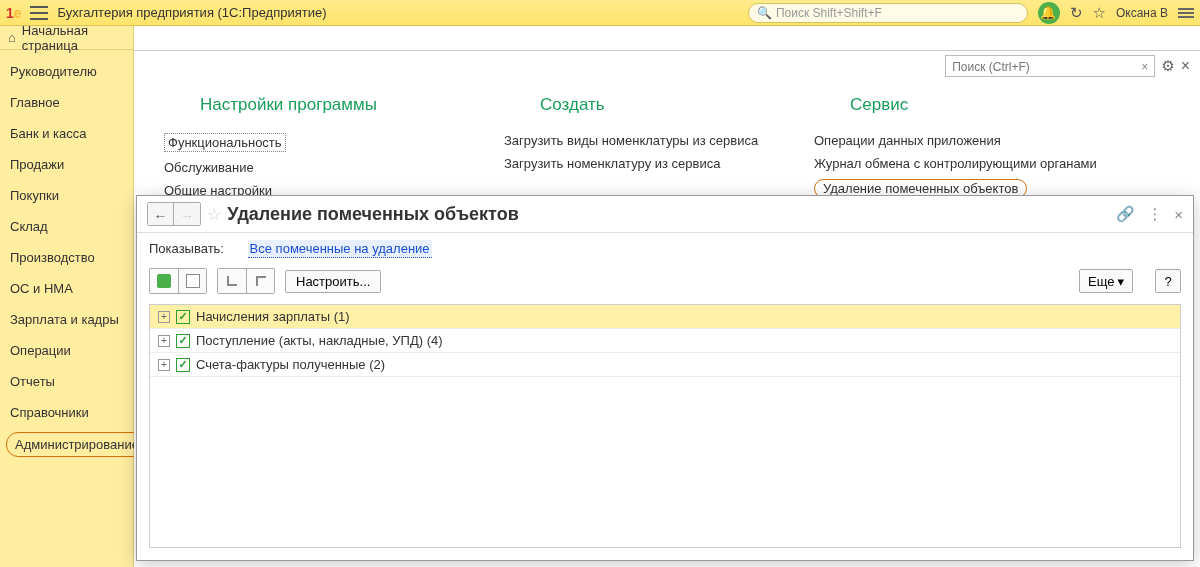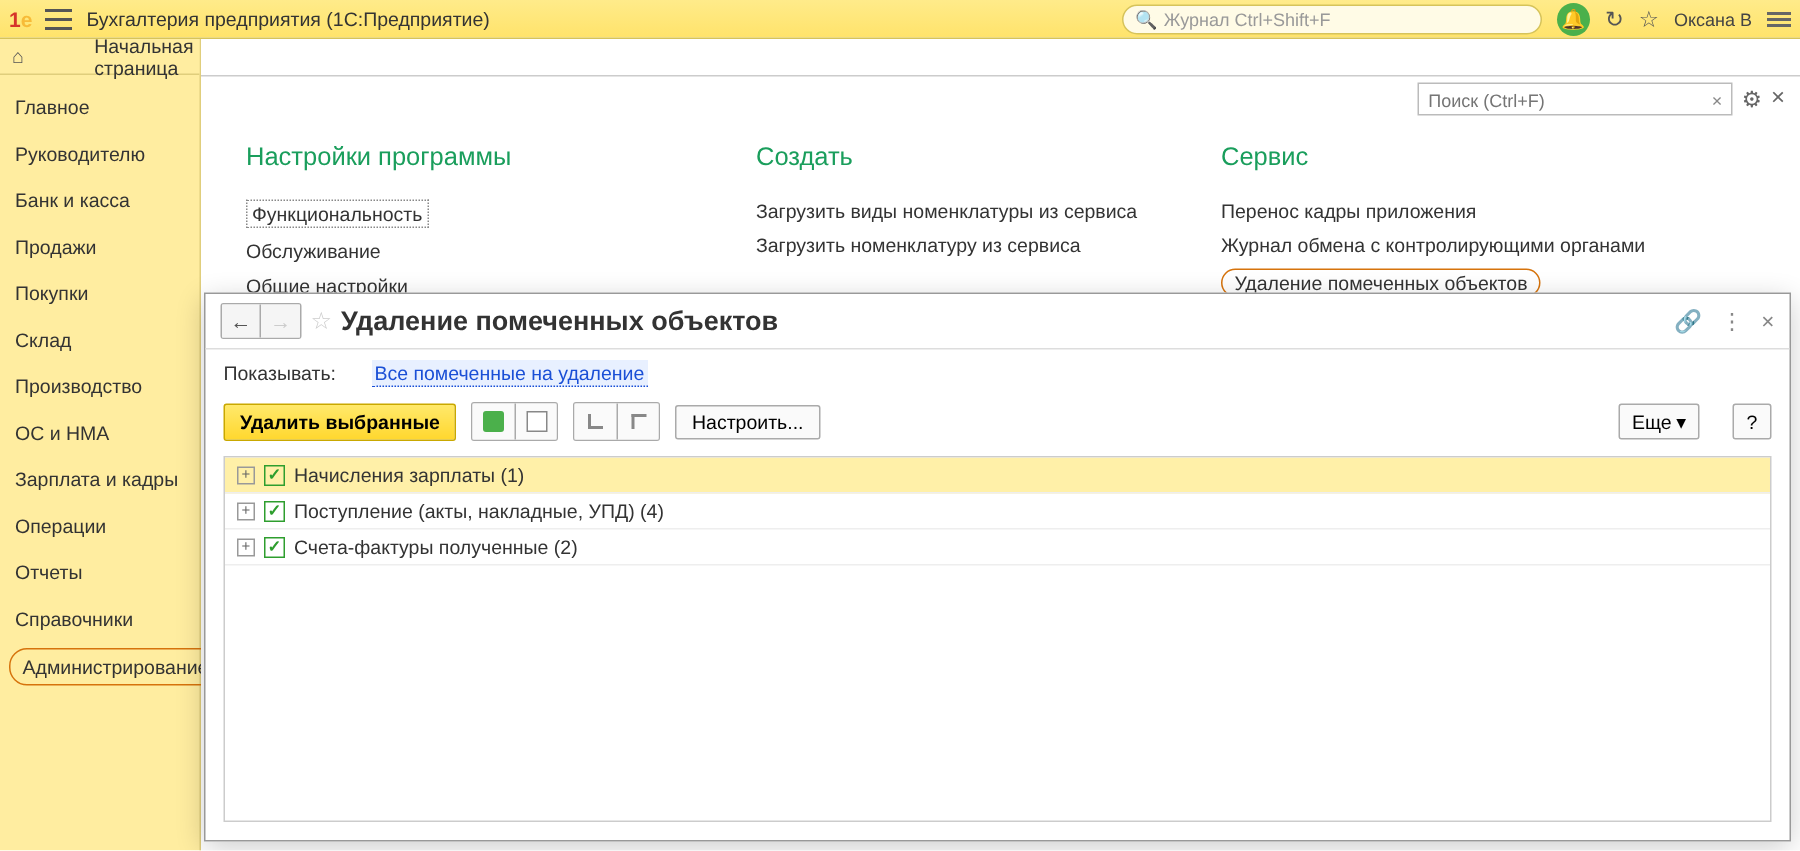--- a/index.html
+++ b/index.html
@@ -17,39 +17,39 @@
 .titlebar-right { display: flex; align-items: center; gap: 10px; margin-left: 10px; }
 .bell { width: 22px; height: 22px; background: #4bb04b; border-radius: 50%; display: flex; align-items: center; justify-content: center; color: #fff; font-size: 13px; }
 .icon-btn-top { color: #555; cursor: pointer; font-size: 15px; }
 .user { color: #444; font-size: 12px; }
 .menu-lines { width: 16px; display: flex; flex-direction: column; gap: 2px; }
 .menu-lines div { height: 2px; background: #666; }
 
 
 .startbar { height: 24px; background: #ffeda0; border-bottom: 1px solid #e0ce7c; display: flex; align-items: center; padding: 0 8px; gap: 6px; }
 .home-icon { color: #555; font-size: 13px; }
-.start-label { color: #333; font-size: 13px; margin-left: 41px; }
+.start-label { color: #333; font-size: 13px; }
 
 
 .sidebar { position: absolute; top: 26px; left: 0; width: 134px; bottom: 0; background: #ffeda0; border-right: 1px solid #e0ce7c; padding-top: 24px; }
 .sidebar-inner { padding: 6px 0; }
 .side-item { padding: 8px 10px; color: #333; cursor: pointer; font-size: 13px; }
 .side-item.circled { display: inline-block; border: 1.5px solid #d6730c; border-radius: 12px; margin: 4px 6px; padding: 4px 8px; }
 
 
 .mainpanel { position: absolute; top: 50px; left: 134px; right: 0; bottom: 0; background: #fff; border-top: 1px solid #ccc; }
 .mainpanel-top { display: flex; justify-content: flex-end; align-items: center; padding: 4px 10px; gap: 6px; }
 .search-panel { display: flex; align-items: flex-end; border: 1px solid #bbb; padding: 2px 6px; width: 210px; height: 22px; }
 .search-panel input { border: none; outline: none; flex: 1; font-size: 12px; color: #999; }
 .search-panel .x { color: #888; cursor: pointer; font-size: 12px; }
 .gear { color: #666; cursor: pointer; font-size: 15px; }
 .closex { color: #666; cursor: pointer; font-size: 16px; }
 
 .sections { display: flex; padding: 14px 30px; gap: 40px; }
-.section h3 { color: #1a9e5c; font-weight: normal; font-size: 17px; margin-bottom: 18px; }
+.section h3 { color: #1a9e5c; font-weight: normal; font-size: 17px; margin-bottom: 18px; margin-left: 36px; }
 .section a { display: block; color: #333; margin-bottom: 8px; cursor: pointer; font-size: 13px; }
 .section .boxed { border: 1px dotted #888; padding: 1px 3px; display: inline-block; }
 .section .circled-link { border: 1.5px solid #d6730c; border-radius: 11px; padding: 1px 8px; display: inline-block; }
 .col1 { width: 300px; }
 .col2 { width: 270px; }
 .col3 { flex: 1; }
 
 
 .window { position: absolute; top: 195px; left: 136px; right: 6px; bottom: 6px; background: #fff; border: 1px solid #999; box-shadow: 0 4px 18px rgba(0,0,0,.2); display: flex; flex-direction: column; }
 .win-header { display: flex; align-items: center; padding: 6px 10px; border-bottom: 1px solid #ddd; gap: 6px; }
@@ -93,43 +93,43 @@
 <div class="titlebar">
   <span class="logo">1<span class="e">e</span></span>
   <div class="hamburger">
       <div></div>
       <div></div>
       <div></div>
     </div>
   <div class="titlebar-title">Бухгалтерия предприятия  (1С:Предприятие)</div>
   <div class="search-top">
     <span class="mag">🔍</span>
-    <span>Журнал Ctrl+Shift+F</span>
+    <span>Поиск Shift+Shift+F</span>
   </div>
   <div class="titlebar-right">
     <div class="bell">🔔</div>
     <span class="icon-btn-top">↻</span>
     <span class="icon-btn-top">☆</span>
     <span class="user">Оксана В</span>
     <div class="menu-lines">
         <div></div>
         <div></div>
         <div></div>
       </div>
   </div>
 </div>
 
 <div class="sidebar">
   <div class="startbar" style="position:absolute;top:0;left:0;right:0;">
     <span class="home-icon">⌂</span>
     <span class="start-label">Начальная страница</span>
   </div>
   <div class="sidebar-inner">
+    <div class="side-item">Руководителю</div>
     <div class="side-item">Главное</div>
-    <div class="side-item">Руководителю</div>
     <div class="side-item">Банк и касса</div>
     <div class="side-item">Продажи</div>
     <div class="side-item">Покупки</div>
     <div class="side-item">Склад</div>
     <div class="side-item">Производство</div>
     <div class="side-item">ОС и НМА</div>
     <div class="side-item">Зарплата и кадры</div>
     <div class="side-item">Операции</div>
     <div class="side-item">Отчеты</div>
     <div class="side-item">Справочники</div>
@@ -153,21 +153,21 @@
       <a>Обслуживание</a>
       <a>Общие настройки</a>
     </div>
     <div class="section col2">
       <h3>Создать</h3>
       <a>Загрузить виды номенклатуры из сервиса</a>
       <a>Загрузить номенклатуру из сервиса</a>
     </div>
     <div class="section col3">
       <h3>Сервис</h3>
-      <a>Перенос кадры приложения</a>
+      <a>Операции данных приложения</a>
       <a>Журнал обмена с контролирующими органами</a>
       <a><span class="circled-link">Удаление помеченных объектов</span></a>
     </div>
   </div>
 </div>
 
 <div class="window">
   <div class="win-header">
     <div class="navbox">
       <button>←</button>
@@ -181,21 +181,20 @@
       <span>×</span>
     </div>
   </div>
 
   <div class="filter-row">
     <span class="lbl">Показывать:</span>
     <span class="link">Все помеченные на удаление</span>
   </div>
 
   <div class="toolbar">
-    <button class="btn-yellow">Удалить выбранные</button>
     <div class="btn-group">
       <button>
           <span class="ico-small ico-check-green"></span>
         </button>
       <button>
           <span class="ico-small ico-copy"></span>
         </button>
     </div>
     <div class="btn-group">
       <button>

